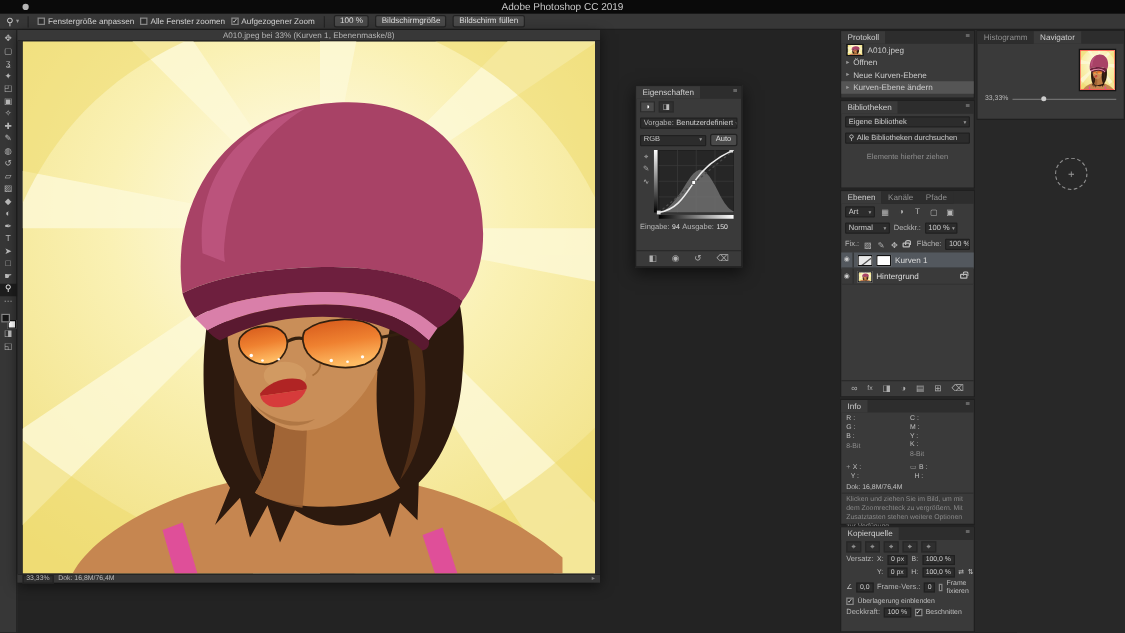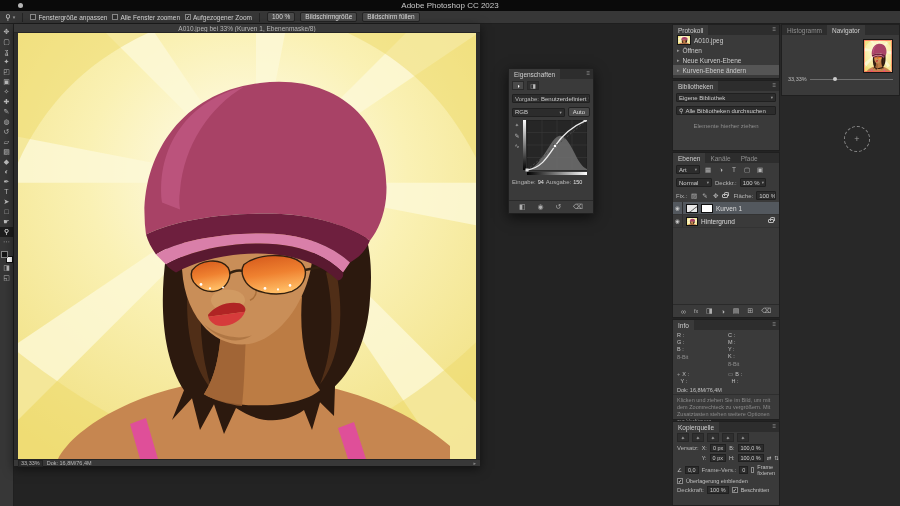--- a/index.html
+++ b/index.html
@@ -168,21 +168,21 @@
 <path d="M128,212 C156,198 200,191 248,191 C290,191 324,200 352,218 C348,228 341,235 332,240 C310,220 280,211 244,211 C200,211 158,219 138,232 C133,225 130,219 128,212Z" fill="#6e1f3e"></path>
 <path d="M138,232 C158,219 200,211 244,211 C280,211 310,220 332,240 L325,250 C305,230 276,221 242,221 C204,221 172,229 148,242Z" fill="#d97fa9"></path>
 <path d="M148,242 C172,229 204,221 242,221 C276,221 305,230 325,250 C326,254 324,257 320,258 C301,240 272,231 240,231 C206,231 178,239 158,250 C154,248 150,245 148,242Z" fill="#5a1930"></path>
 </g>
 </symbol>
 </defs>
 </svg>
 
 <div class="m menubar" style="left:0;top:0;width:900px;height:11px">
   <span class="apple"></span>
-  <span class="mtitle">Adobe Photoshop CC 2023</span>
+  <span class="mtitle">Adobe Photoshop CC 2019</span>
 </div>
 
 <div class="m optbar" style="left:0;top:11px;width:900px;height:13px">
   <span class="tbi">⚲</span>
   <span class="tbi caret">▾</span>
   <span class="vsep"></span>
   <span class="chk">
     <span class="cbox"></span>
     <span>Fenstergröße anpassen</span>
   </span>

